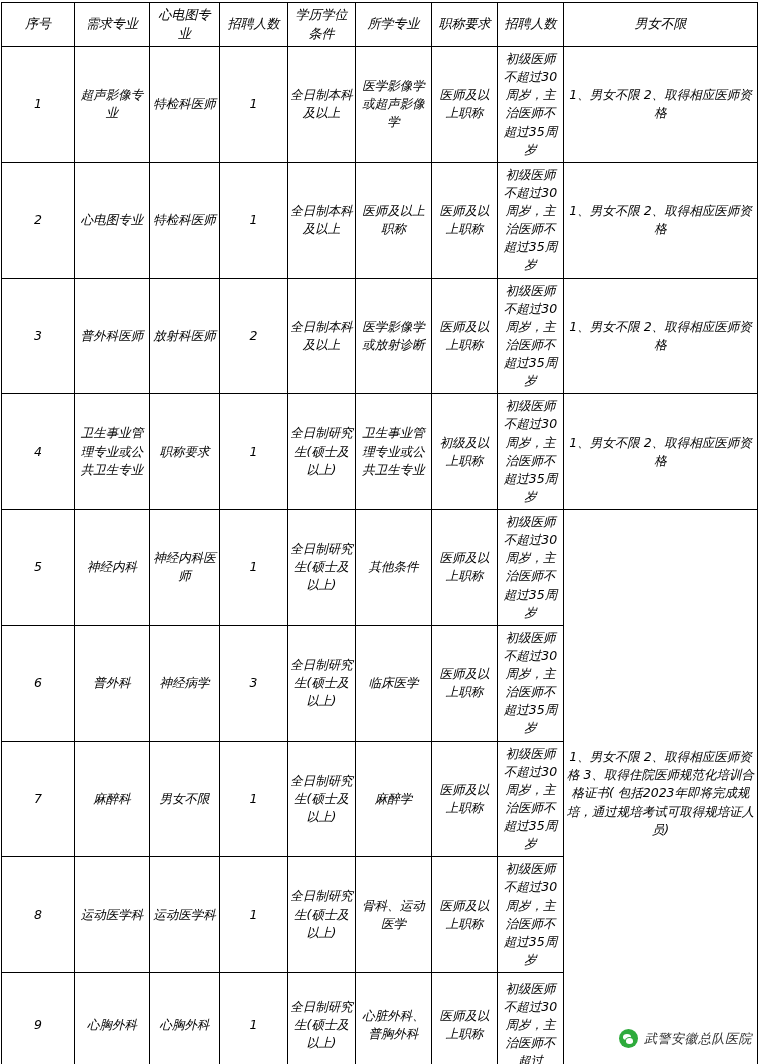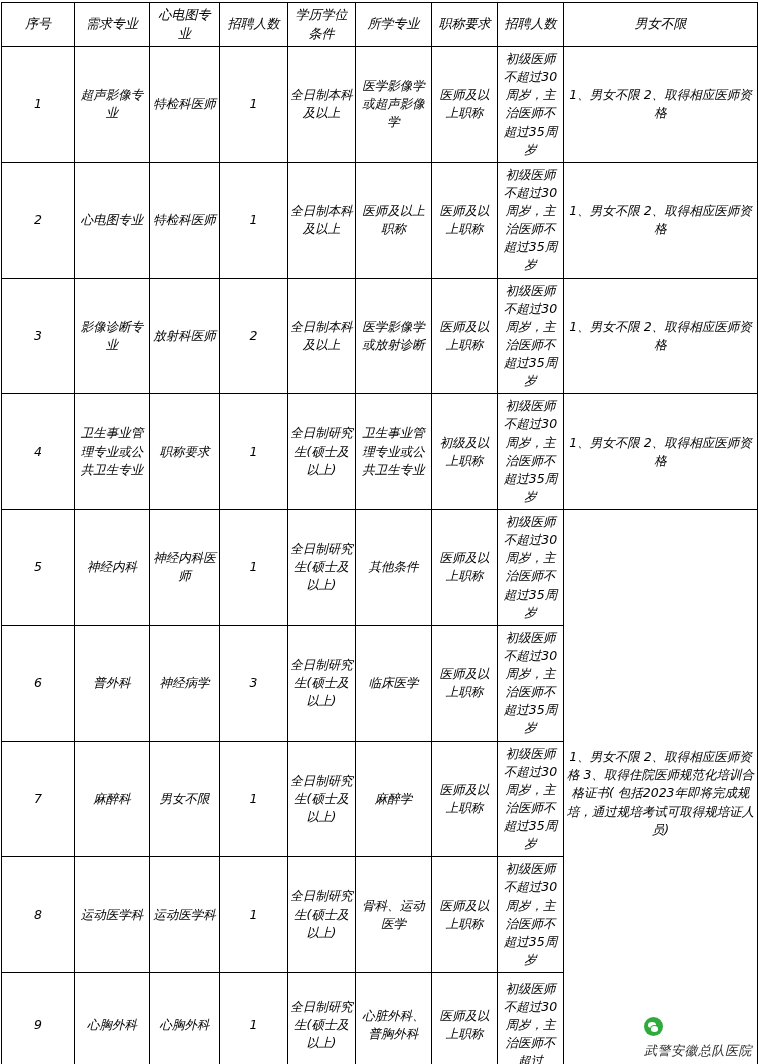--- a/index.html
+++ b/index.html
@@ -70,28 +70,27 @@
     vertical-align: middle;
   }
   .r-tall { height: 78px; }
   .r-tall2 { height: 105px; }
   .r-med { height: 112px; }
 
   
   #wm {
     position: absolute;
     right: 6px;
-    bottom: 4px;
+    bottom: 16px;
     display: flex;
-    align-items: flex-start;
+    align-items: flex-end;
     gap: 6px;
     color: #2b2b2b;
     font-size: 13px;
     background: rgba(255,255,255,0.0);
-    flex-direction: column;
   }
   #wm .wm-logo {
     width: 19px;
     height: 19px;
     border-radius: 50%;
     background: #2eab3c;
     position: relative;
     flex: none;
   }
   #wm .wm-logo:before {
@@ -161,21 +160,21 @@
         <td>特检科医师</td>
         <td>1</td>
         <td>全日制本科及以上</td>
         <td>医师及以上职称</td>
         <td>医师及以上职称</td>
         <td class="small">初级医师不超过30周岁，主治医师不超过35周岁</td>
         <td class="other">1、男女不限 2、取得相应医师资格</td>
       </tr>
       <tr class="r-tall">
         <td class="idx">3</td>
-        <td>影像诊断专业</td>
+        <td>普外科医师</td>
         <td>放射科医师</td>
         <td>2</td>
         <td>全日制本科及以上</td>
         <td>医学影像学或放射诊断</td>
         <td>医师及以上职称</td>
         <td class="small">初级医师不超过30周岁，主治医师不超过35周岁</td>
         <td class="other">1、男女不限 2、取得相应医师资格</td>
       </tr>
       <tr class="r-tall2">
         <td class="idx">4</td>

